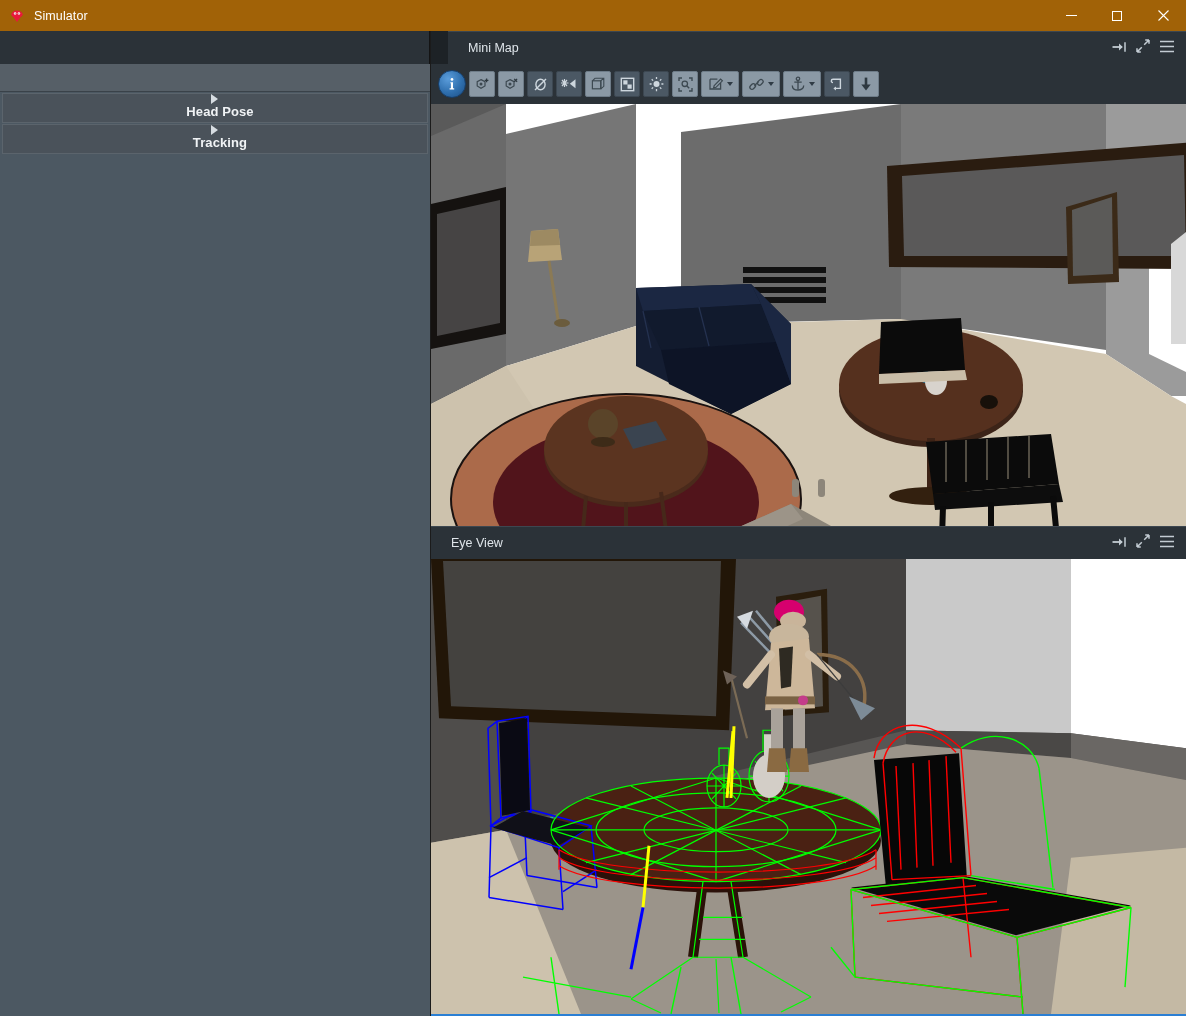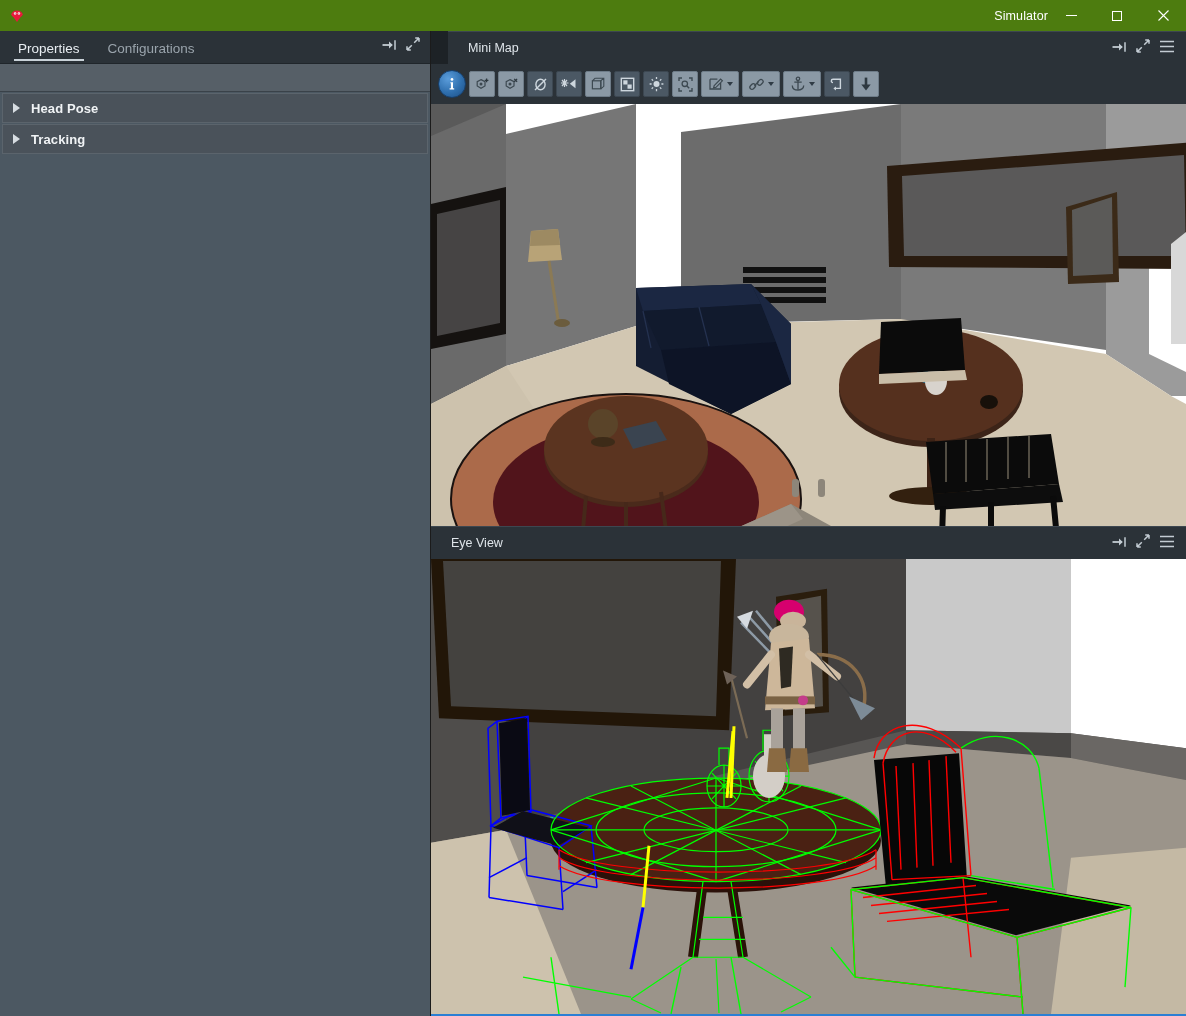--- a/index.html
+++ b/index.html
@@ -9,22 +9,22 @@
     overflow: hidden;
     background: #1c1c1c;
     font-family: "Liberation Sans", sans-serif;
     -webkit-font-smoothing: antialiased;
   }
 
   
   #titlebar {
     position: absolute; left: 0; top: 0;
     width: 1186px; height: 31px;
-    background: #4d7c0f;
-    display: flex; align-items: center; text-align: right;
+    background: #a16207;
+    display: flex; align-items: center;
   }
   #titlebar .app-icon {
     width: 16px; height: 16px;
     margin-left: 9px; margin-right: 9px;
     position: relative; flex: 0 0 auto;
   }
   #titlebar .title-text {
     color: #ffffff; font-size: 12.5px;
     letter-spacing: .1px;
     flex: 1 1 auto;
@@ -87,20 +87,21 @@
     background: #565f67;
     border-bottom: 1px solid #3a4249;
   }
   .section-row {
     height: 30px;
     margin: 1px 2px;
     background: #4a525a;
     border: 1px solid #5b646c;
     display: flex; align-items: center;
     padding-left: 10px;
+    flex-direction: column;
   }
   .sect-tri {
     width: 0; height: 0;
     border-left: 7px solid #d7dde2;
     border-top: 5px solid transparent;
     border-bottom: 5px solid transparent;
     margin-right: 11px;
   }
   .sect-label {
     font-size: 13px; font-weight: bold; color: #f0f3f5;
@@ -212,44 +213,20 @@
     <svg width="11" height="11" viewBox="0 0 11 11">
         <path d="M0.5 0.5 L10.5 10.5 M10.5 0.5 L0.5 10.5" stroke="#fff" stroke-width="1.1" fill="none"></path>
       </svg>
   </div>
 </div>
 
 <div id="appbody">
 
   <div id="left-dock">
 
-    <div id="left-header">
-      <div class="tab active">
-        <span>Properties</span>
-      </div>
-      <div class="tab">
-        <span>Configurations</span>
-      </div>
-
-      <div class="hdr-icons">
-        <span class="hicon">
-          <svg width="15" height="12" viewBox="0 0 15 12">
-            <path d="M0.5 6 H10" stroke="#c3ccd3" stroke-width="1.8"></path>
-            <path d="M7 2.4 L10.8 6 L7 9.6 Z" fill="#c3ccd3"></path>
-            <path d="M13 1.3 V10.7" stroke="#c3ccd3" stroke-width="1.5"></path>
-          </svg>
-        </span>
-        <span class="hicon">
-          <svg width="14" height="14" viewBox="0 0 14 14">
-            <path d="M13 1 L8.2 5.8 M13 1 H9.2 M13 1 V4.8" stroke="#c3ccd3" stroke-width="1.5" fill="none"></path>
-            <path d="M1 13 L5.8 8.2 M1 13 H4.8 M1 13 V9.2" stroke="#c3ccd3" stroke-width="1.5" fill="none"></path>
-          </svg>
-        </span>
-      </div>
-    </div>
 
     <div id="props-scroll">
       <div id="props-topstrip"></div>
 
       <div class="section-row">
         <span class="sect-tri"></span>
         <span class="sect-label">Head Pose</span>
       </div>
       <div class="section-row">
         <span class="sect-tri"></span>

